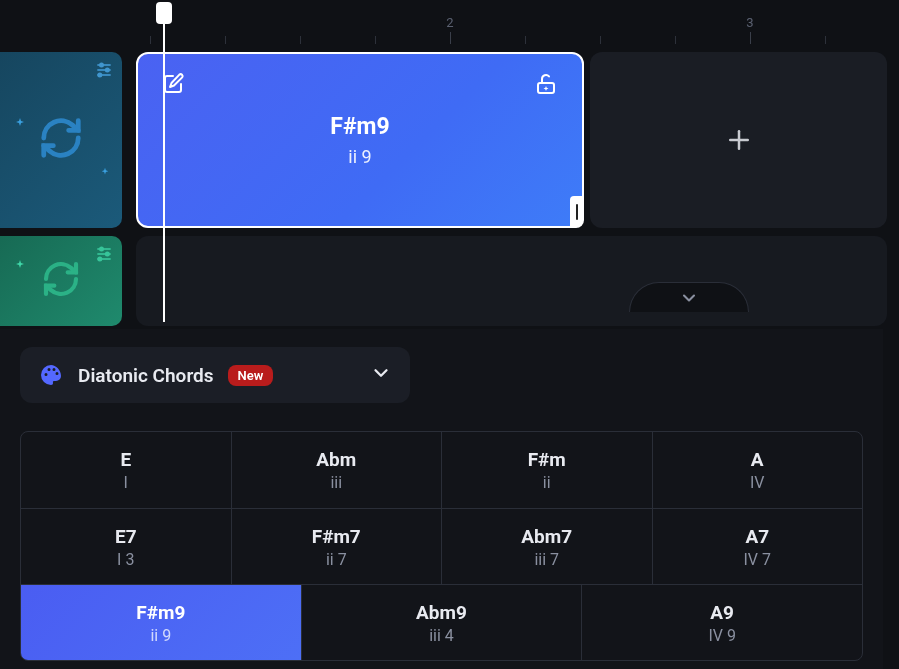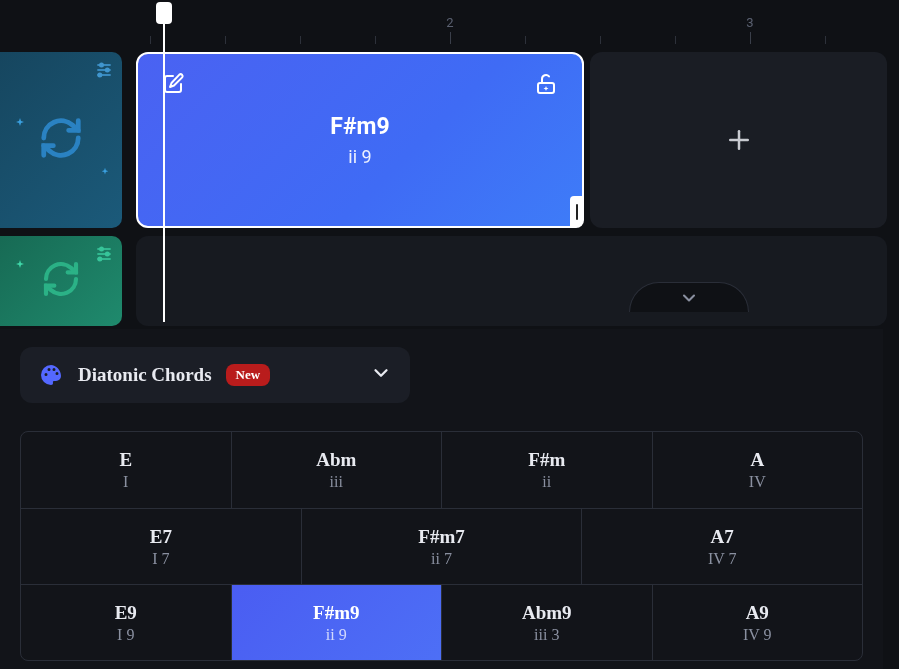--- a/index.html
+++ b/index.html
@@ -169,21 +169,20 @@
     z-index: 5;
   }
 
   
   .panel {
     position: absolute;
     left: 0; right: 16px; bottom: 0;
     height: 340px;
     background: #121419;
     padding-top: 10px;
-    font-family: Liberation Serif, serif;
   }
   .panel-selector {
     margin: 8px 0 0 20px;
     width: 390px;
     height: 56px;
     background: #1b1e26;
     border-radius: 12px;
     display: flex;
     align-items: center;
     padding: 0 18px;
@@ -383,43 +382,43 @@
           <div class="c-deg">ii</div>
         </div>
         <div class="grid-cell">
           <div class="c-name">A</div>
           <div class="c-deg">IV</div>
         </div>
       </div>
       <div class="grid-row">
         <div class="grid-cell">
           <div class="c-name">E7</div>
-          <div class="c-deg">I 7</div>
+          <div class="c-deg">I 3</div>
         </div>
         <div class="grid-cell">
           <div class="c-name">F#m7</div>
           <div class="c-deg">ii 7</div>
         </div>
         <div class="grid-cell">
+          <div class="c-name">Abm7</div>
+          <div class="c-deg">iii 7</div>
+        </div>
+        <div class="grid-cell">
           <div class="c-name">A7</div>
           <div class="c-deg">IV 7</div>
         </div>
       </div>
       <div class="grid-row">
-        <div class="grid-cell">
-          <div class="c-name">E9</div>
-          <div class="c-deg">I 9</div>
-        </div>
         <div class="grid-cell active">
           <div class="c-name">F#m9</div>
           <div class="c-deg">ii 9</div>
         </div>
         <div class="grid-cell">
           <div class="c-name">Abm9</div>
-          <div class="c-deg">iii 3</div>
+          <div class="c-deg">iii 4</div>
         </div>
         <div class="grid-cell">
           <div class="c-name">A9</div>
           <div class="c-deg">IV 9</div>
         </div>
       </div>
     </div>
 </div>
 
 </body></html>

